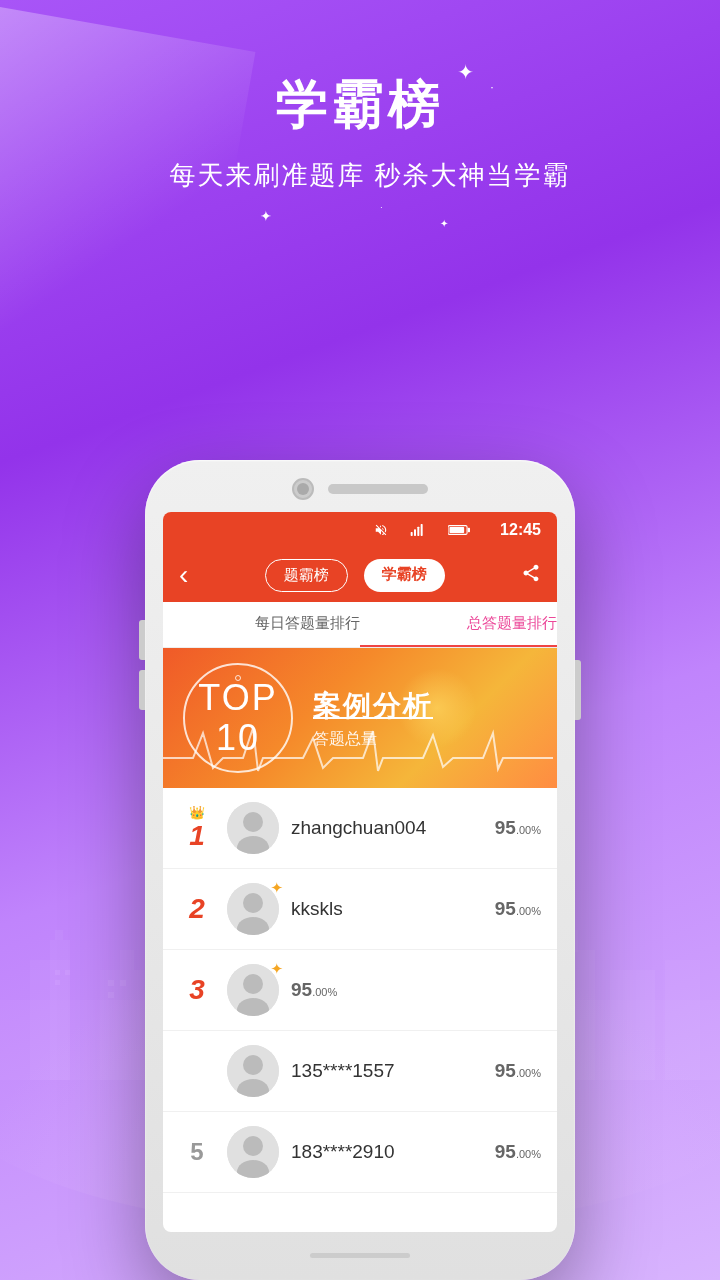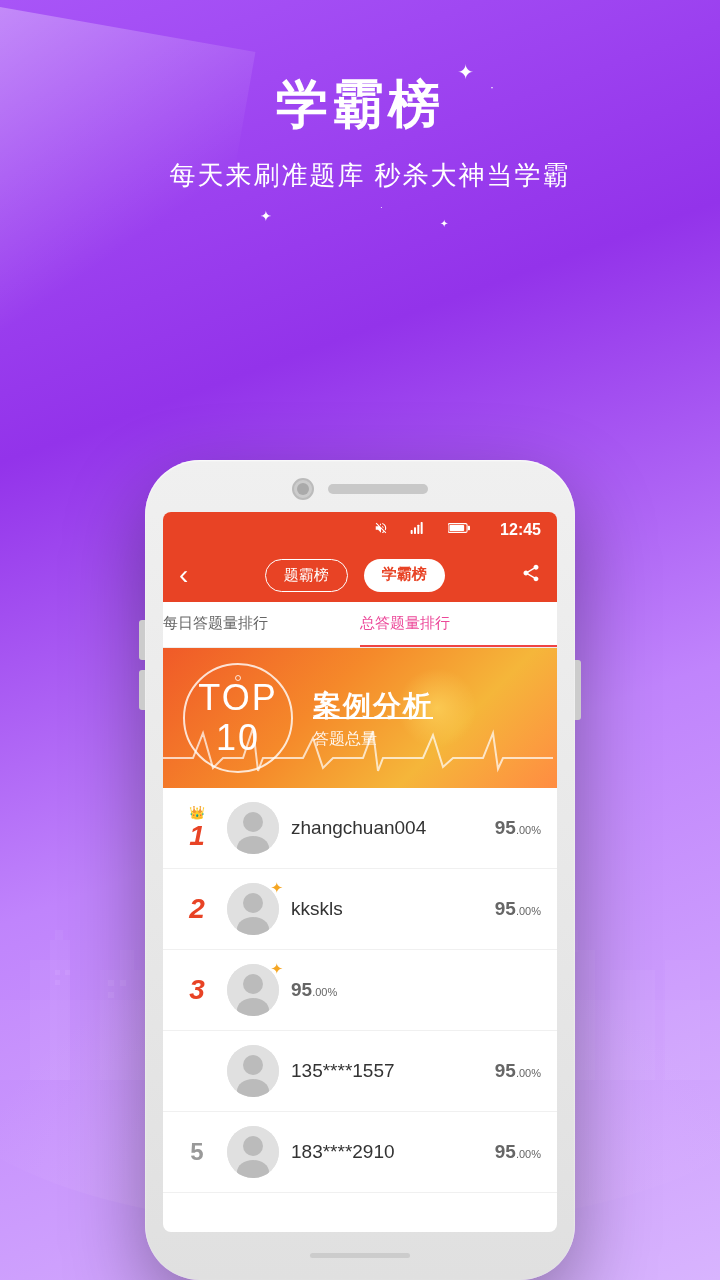--- a/index.html
+++ b/index.html
@@ -153,20 +153,21 @@
       height: 36px;
       display: flex;
       align-items: center;
       justify-content: flex-end;
       padding: 0 16px;
       gap: 6px;
     }
 
     .status-icons {
       display: flex;
+      align-items: center;
       gap: 22px;
       color: white;
       font-size: 13px;
     }
 
     .status-time {
       color: white;
       font-size: 16px;
       font-weight: bold;
       margin-left: 8px;
@@ -219,21 +220,21 @@
     }
 
     
     .sub-tabs {
       display: flex;
       border-bottom: 1px solid #eee;
     }
 
     .sub-tab {
       flex: 1;
-      text-align: left;
+      text-align: right;
       padding: 12px 0;
       font-size: 15px;
       cursor: pointer;
     }
 
     .sub-tab-inactive {
       color: #666;
     }
 
     .sub-tab-active {

